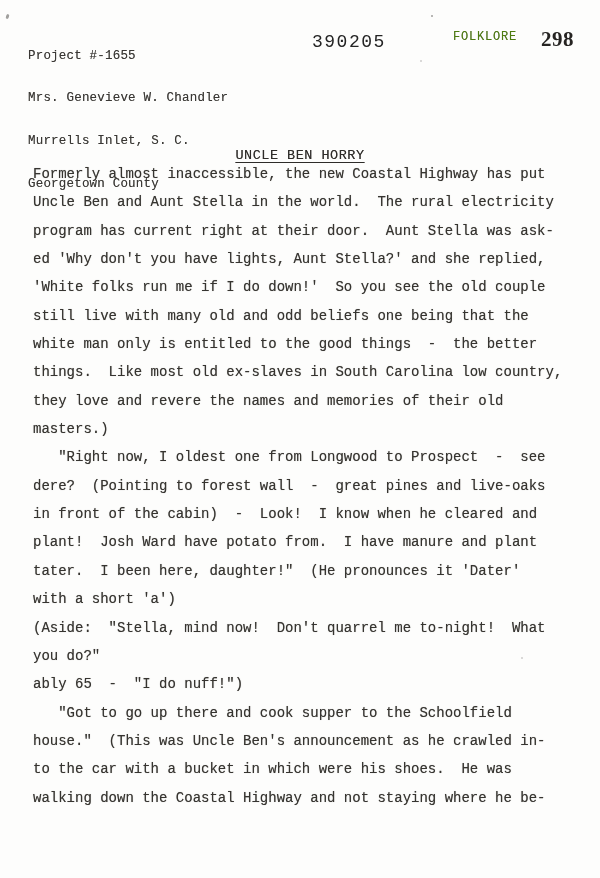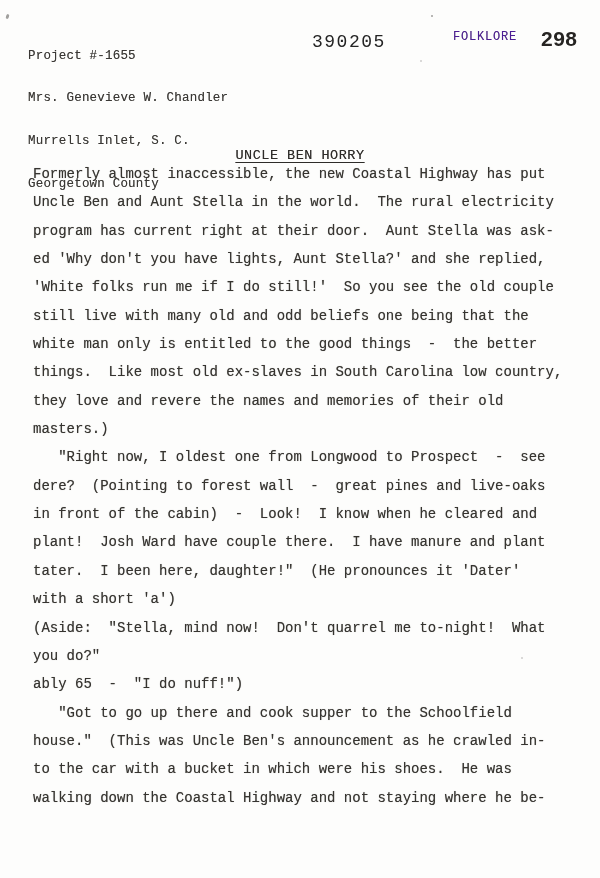--- a/index.html
+++ b/index.html
@@ -38,28 +38,28 @@
     font-weight: 500;
     letter-spacing: 1.5px;
     color: #242424;
   }
   .category-label {
     position: absolute;
     left: 453px;
     top: 30px;
     font-size: 12px;
     letter-spacing: 0.8px;
-    color: #4c1d95;
+    color: #4d7c0f;
     text-shadow: 0 0 0.6px rgba(55,52,48,0.5);
   }
   .page-number {
     position: absolute;
     left: 541px;
     top: 27px;
-    font-family: Liberation Sans, sans-serif;
+    font-family: Liberation Serif, serif;
     font-size: 21px;
     font-weight: 600;
     letter-spacing: 0.5px;
     color: #262422;
   }
   
   .doc-title {
     position: absolute;
     left: 0;
     right: 0;
@@ -125,30 +125,30 @@
 
   <div class="doc-title">
     <span>UNCLE BEN HORRY</span>
   </div>
 
   <div class="body-text">
       <div class="typed-line">Formerly almost inaccessible, the new Coastal Highway has put</div>
       <div class="typed-line">Uncle Ben and Aunt Stella in the world.  The rural electricity</div>
       <div class="typed-line">program has current right at their door.  Aunt Stella was ask-</div>
       <div class="typed-line">ed 'Why don't you have lights, Aunt Stella?' and she replied,</div>
-      <div class="typed-line">'White folks run me if I do still!'  So you see the old couple</div>
+      <div class="typed-line">'White folks run me if I do down!'  So you see the old couple</div>
       <div class="typed-line">still live with many old and odd beliefs one being that the</div>
       <div class="typed-line">white man only is entitled to the good things  -  the better</div>
       <div class="typed-line">things.  Like most old ex-slaves in South Carolina low country,</div>
       <div class="typed-line">they love and revere the names and memories of their old</div>
       <div class="typed-line">masters.)</div>
       <div class="typed-line">   "Right now, I oldest one from Longwood to Prospect  -  see</div>
       <div class="typed-line">dere?  (Pointing to forest wall  -  great pines and live-oaks</div>
       <div class="typed-line">in front of the cabin)  -  Look!  I know when he cleared and</div>
-      <div class="typed-line">plant!  Josh Ward have couple there.  I have manure and plant</div>
+      <div class="typed-line">plant!  Josh Ward have potato from.  I have manure and plant</div>
       <div class="typed-line">tater.  I been here, daughter!"  (He pronounces it 'Dater'</div>
       <div class="typed-line">with a short 'a')</div>
       <div class="typed-line">(Aside:  "Stella, mind now!  Don't quarrel me to-night!  What</div>
       <div class="typed-line">you do?"</div>
       <div class="typed-line">ably 65  -  "I do nuff!")</div>
       <div class="typed-line">   "Got to go up there and cook supper to the Schoolfield</div>
       <div class="typed-line">house."  (This was Uncle Ben's announcement as he crawled in-</div>
       <div class="typed-line">to the car with a bucket in which were his shoes.  He was</div>
       <div class="typed-line">walking down the Coastal Highway and not staying where he be-</div>
     </div>

